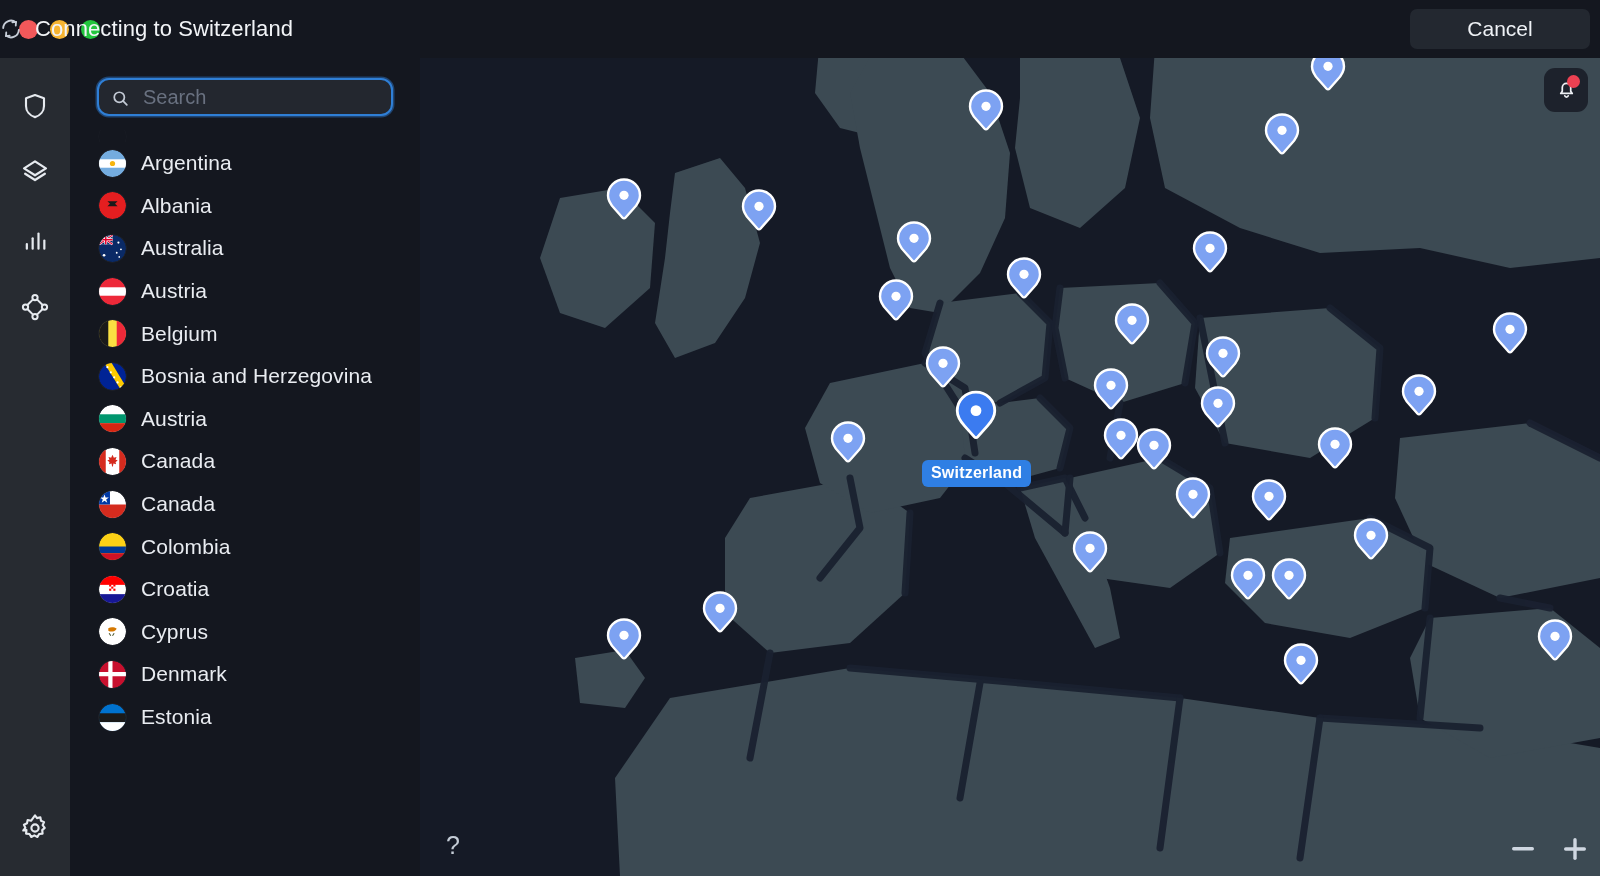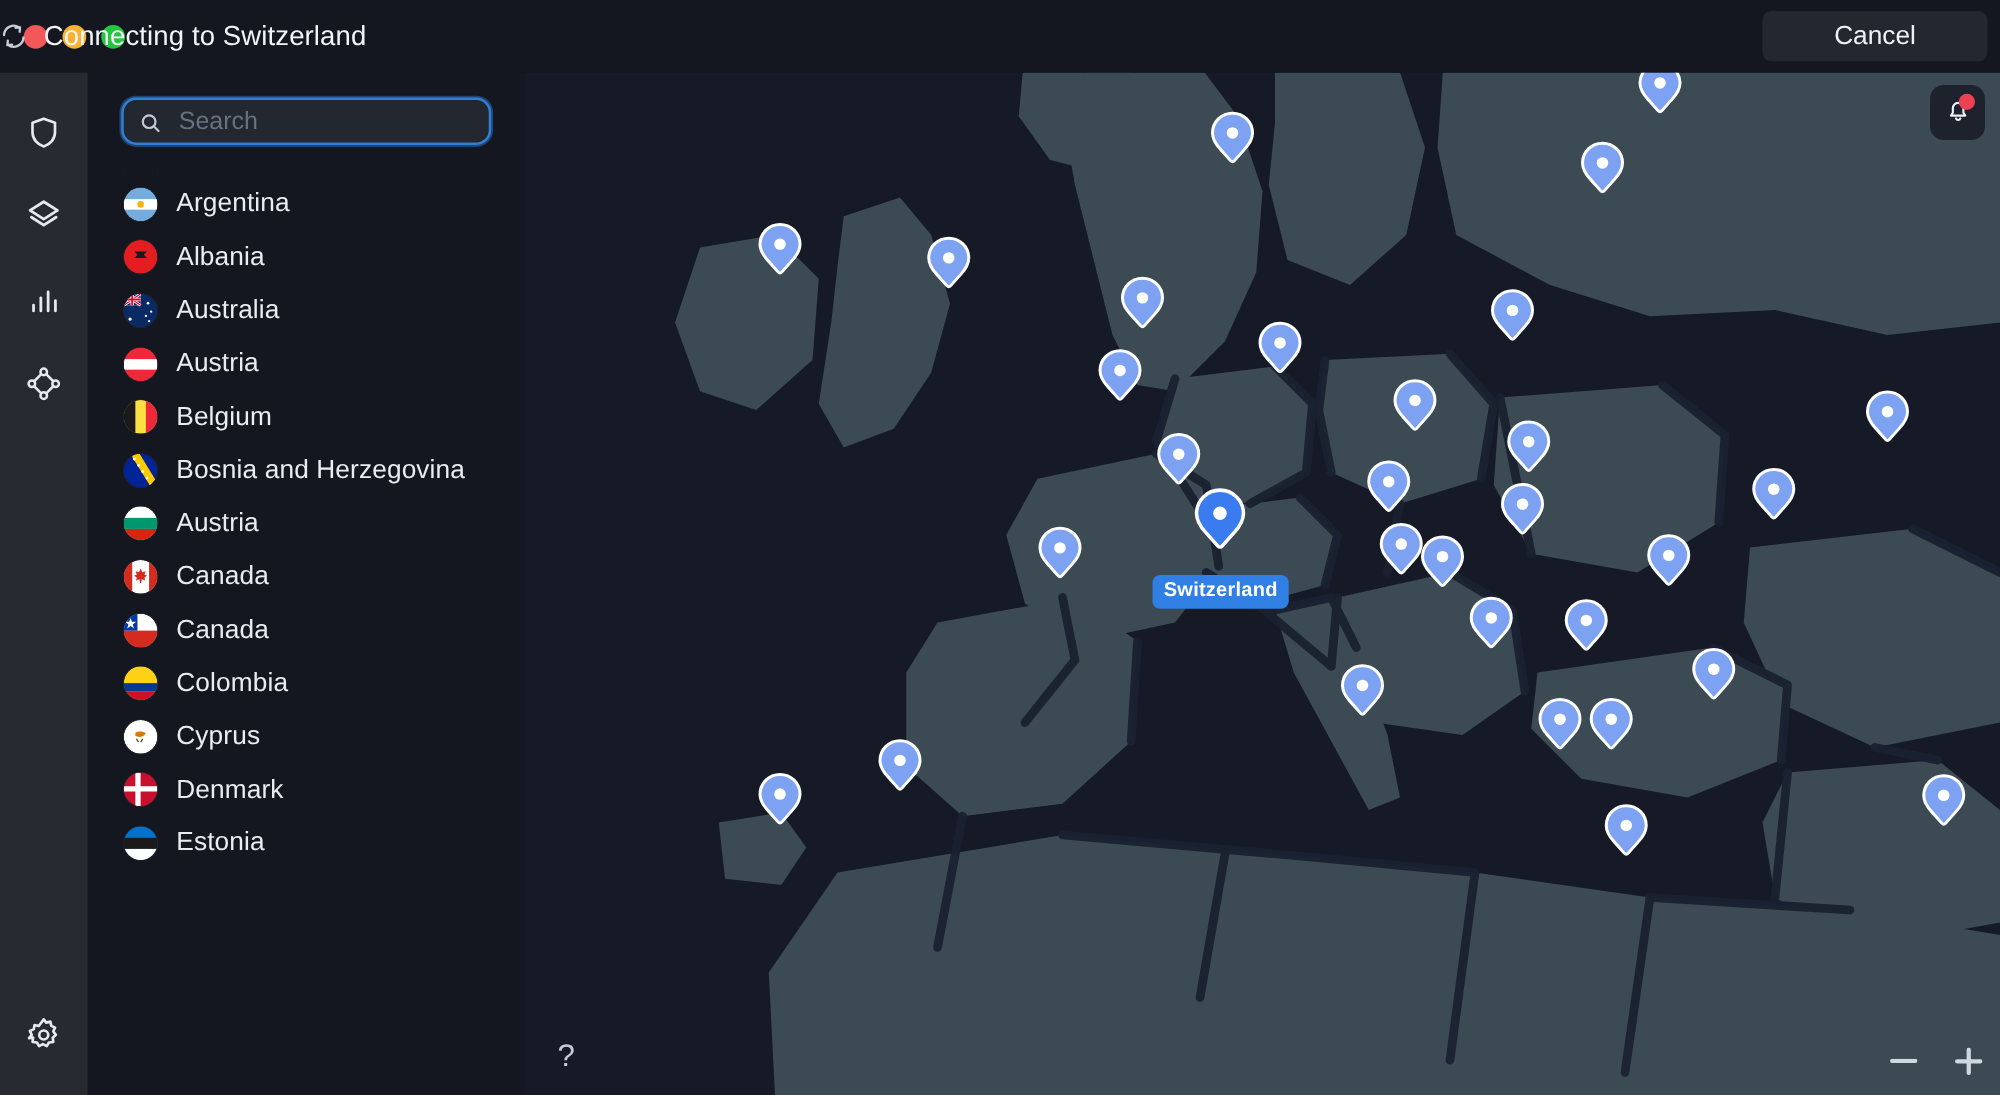--- a/index.html
+++ b/index.html
@@ -369,20 +369,37 @@
           </div>
           <div class="row">
             <span class="flag">
               <svg viewBox="0 0 32 32">
                 <circle cx="16" cy="16" r="16" fill="#fcd116"></circle>
                 <rect y="16" width="32" height="8" fill="#003893"></rect>
                 <rect y="24" width="32" height="8" fill="#ce1126"></rect>
               </svg>
             </span>
             <span class="row-label">Colombia</span>
+          </div>
+          <div class="row">
+            <span class="flag">
+              <svg viewBox="0 0 32 32">
+                <circle cx="16" cy="16" r="16" fill="#fff"></circle>
+                <rect width="32" height="10.5" fill="#ff0000"></rect>
+                <rect y="21.5" width="32" height="10.5" fill="#171796"></rect>
+                <g fill="#ff0000">
+                  <rect x="12" y="10" width="2.5" height="2.5"></rect>
+                  <rect x="17" y="10" width="2.5" height="2.5"></rect>
+                  <rect x="14.5" y="12.5" width="2.5" height="2.5"></rect>
+                  <rect x="12" y="15" width="2.5" height="2.5"></rect>
+                  <rect x="17" y="15" width="2.5" height="2.5"></rect>
+                </g>
+              </svg>
+            </span>
+            <span class="row-label">Croatia</span>
           </div>
           <div class="row">
             <span class="flag">
               <svg viewBox="0 0 32 32">
                 <circle cx="16" cy="16" r="16" fill="#fff"></circle>
                 <path d="M11 12c3-1.6 7-1.6 10 .6-2 3.4-6.5 4.4-10 2.4z" fill="#d57800"></path>
                 <path d="M12 18l2 3M18 18l-2 3" stroke="#4e5b31" stroke-width="1.3"></path>
               </svg>
             </span>
             <span class="row-label">Cyprus</span>

